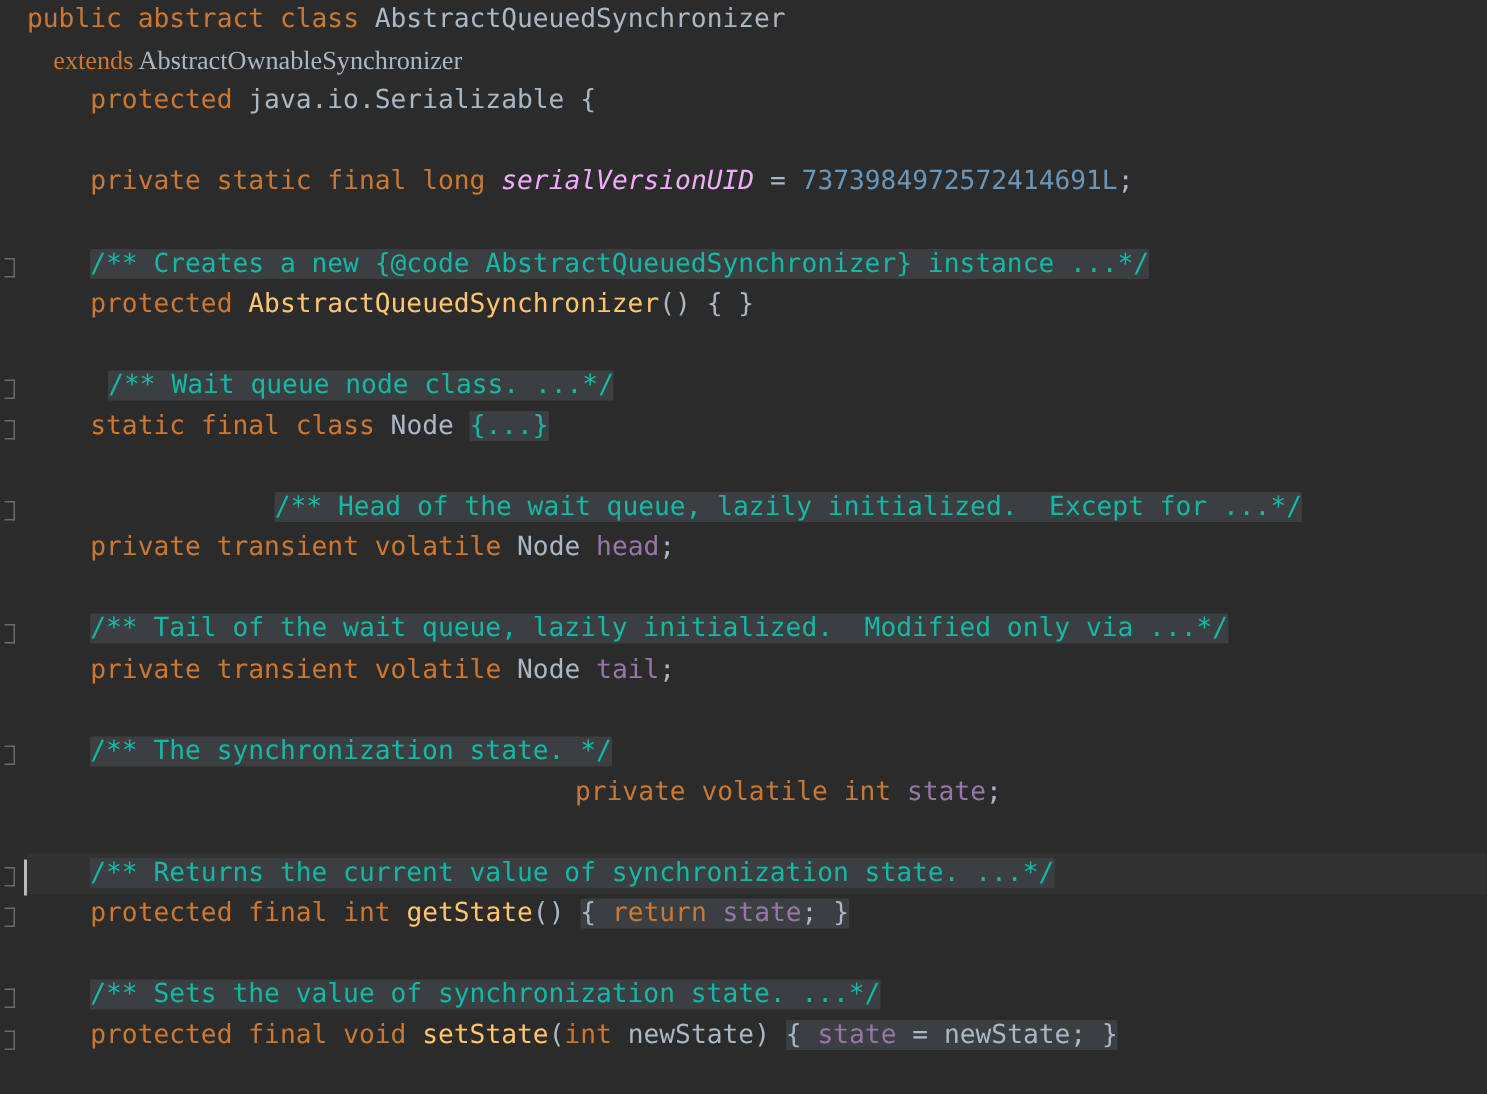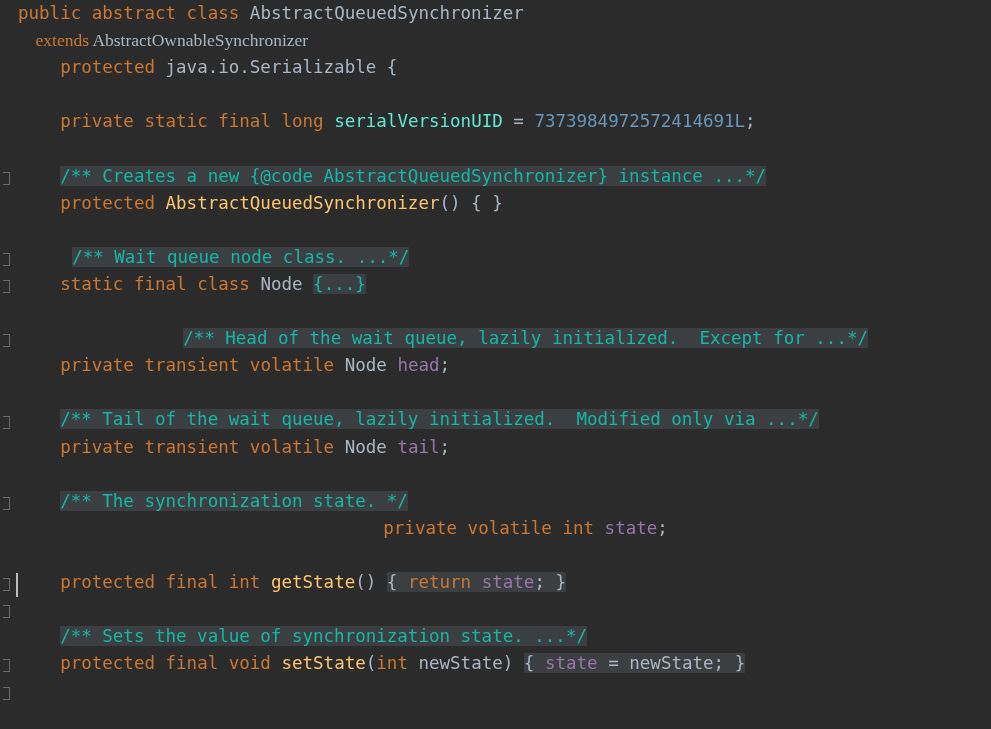--- a/index.html
+++ b/index.html
@@ -73,21 +73,21 @@
   }
   .line.current {
     background: #323232;
   }
 
   
   .kw      { color: #cc7832; }       
   .cls     { color: #a9b7c6; }       
   .ident   { color: #a9b7c6; }       
   .fld     { color: #9876aa; }       
-  .sfld    { color: #5eead4; }  
+  .sfld    { color: #f0abfc; font-style: italic; }  
   .mth     { color: #ffc66d; }       
   .num     { color: #6897bb; }       
   .punc    { color: #a9b7c6; }
   .op      { color: #a9b7c6; }
   .paren   { color: #a9b7c6; }
 
   
   .fold {
     background: #3c3f41;
     color: #14b8a6;
@@ -123,20 +123,21 @@
       <div class="line" style="top: 0px;"></div>
       <div class="line" style="top: 0px; text-align: center;"><span class="punc">    </span><span class="fold">/** Head of the wait queue, lazily initialized.  Except for ...*/</span></div>
       <div class="line" style="top: 0px; padding-left: 18px;"><span class="punc">    </span><span class="kw">private</span><span class="punc"> </span><span class="kw">transient</span><span class="punc"> </span><span class="kw">volatile</span><span class="punc"> </span><span class="cls">Node</span><span class="punc"> </span><span class="fld">head</span><span class="punc">;</span></div>
       <div class="line" style="top: 0px;"></div>
       <div class="line" style="top: 0px;"><span class="punc">    </span><span class="fold">/** Tail of the wait queue, lazily initialized.  Modified only via ...*/</span></div>
       <div class="line" style="top: 0px;"><span class="punc">    </span><span class="kw">private</span><span class="punc"> </span><span class="kw">transient</span><span class="punc"> </span><span class="kw">volatile</span><span class="punc"> </span><span class="cls">Node</span><span class="punc"> </span><span class="fld">tail</span><span class="punc">;</span></div>
       <div class="line" style="top: 0px;"></div>
       <div class="line" style="top: 0px;"><span class="punc">    </span><span class="fold">/** The synchronization state. */</span></div>
       <div class="line" style="top: 0px; text-align: center;"><span class="punc">    </span><span class="kw">private</span><span class="punc"> </span><span class="kw">volatile</span><span class="punc"> </span><span class="kw">int</span><span class="punc"> </span><span class="fld">state</span><span class="punc">;</span></div>
       <div class="line" style="top: 0px;"></div>
+      <div class="line current" style="top: 0px;"><span class="punc">    </span><span class="fold">/** Returns the current value of synchronization state. ...*/</span></div>
       <div class="line" style="top: 0px;"><span class="punc">    </span><span class="kw">protected</span><span class="punc"> </span><span class="kw">final</span><span class="punc"> </span><span class="kw">int</span><span class="punc"> </span><span class="mth">getState</span><span class="paren">()</span><span class="punc"> </span><span class="fold-body"><span class="punc">{</span><span class="punc"> </span><span class="kw">return</span><span class="punc"> </span><span class="fld">state</span><span class="punc">;</span><span class="punc"> </span><span class="punc">}</span></span></div>
       <div class="line" style="top: 0px;"></div>
       <div class="line" style="top: 0px;"><span class="punc">    </span><span class="fold">/** Sets the value of synchronization state. ...*/</span></div>
       <div class="line" style="top: 0px;"><span class="punc">    </span><span class="kw">protected</span><span class="punc"> </span><span class="kw">final</span><span class="punc"> </span><span class="kw">void</span><span class="punc"> </span><span class="mth">setState</span><span class="paren">(</span><span class="kw">int</span><span class="punc"> </span><span class="ident">newState</span><span class="paren">)</span><span class="punc"> </span><span class="fold-body"><span class="punc">{</span><span class="punc"> </span><span class="fld">state</span><span class="punc"> </span><span class="op">=</span><span class="punc"> </span><span class="ident">newState</span><span class="punc">;</span><span class="punc"> </span><span class="punc">}</span></span></div>
     </div>
 
   <div id="gutter">
       <div class="fold-marker" style="top: 171.6px;"></div>
       <div class="fold-marker" style="top: 252.9px;"></div>
       <div class="fold-marker" style="top: 280px;"></div>

